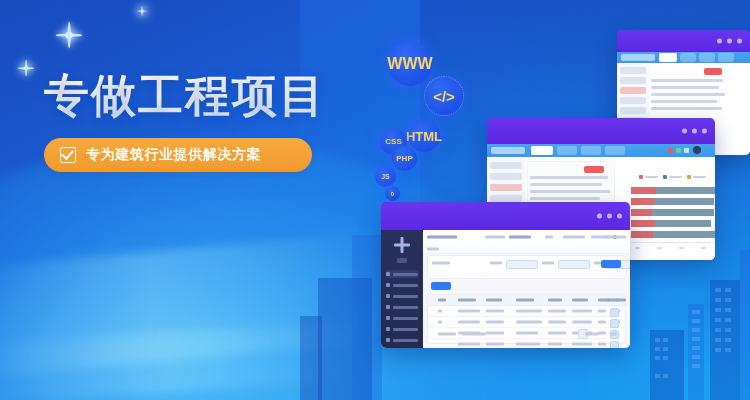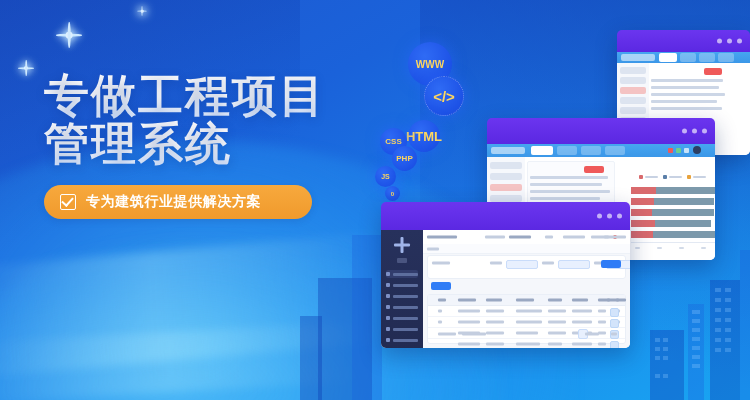--- a/index.html
+++ b/index.html
@@ -272,32 +272,31 @@
     <div class="sparkle" style="left:137px;top:6px;width:10px;height:10px;">
         <i></i>
       </div>
   </div>
 
   <div class="copy">
 
 
     <div class="headline">
       <span class="line">专做工程项目</span>
-      <span class="line">管理系统</span>
     </div>
 
     <div class="pills">
       <div class="pill">
         <span class="chk"></span>
         <span>专为建筑行业提供解决方案</span>
       </div>
     </div>
   </div>
 
-  <div class="badge" style="left:408px;top:42px;width:44px;height:44px;font-size:10px;">
+  <div class="badge" style="left:388px;top:42px;width:44px;height:44px;font-size:16px;">
     <span>WWW</span>
   </div>
   <div class="badge ring" style="left:424px;top:76px;width:38px;height:38px;font-size:15px;">
     <span>&lt;/&gt;</span>
   </div>
   <div class="badge" style="left:408px;top:120px;width:32px;height:32px;font-size:13px;">
     <span>HTML</span>
   </div>
   <div class="badge" style="left:380px;top:128px;width:27px;height:27px;font-size:8px;">
     <span>CSS</span>

